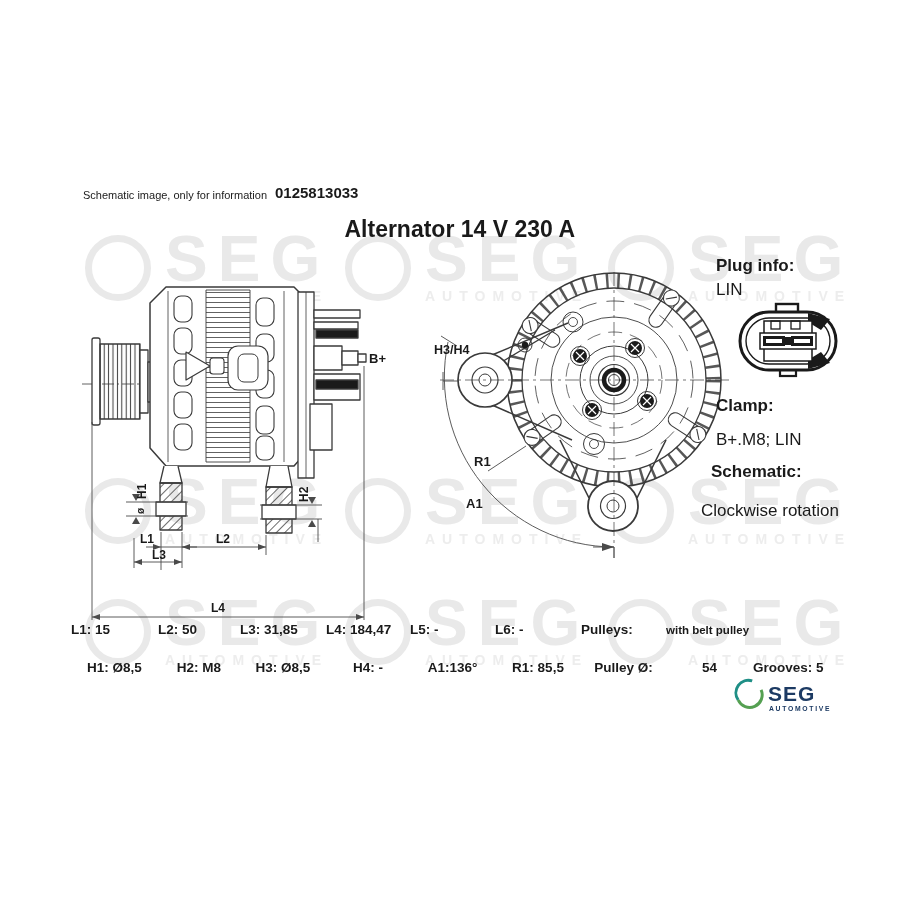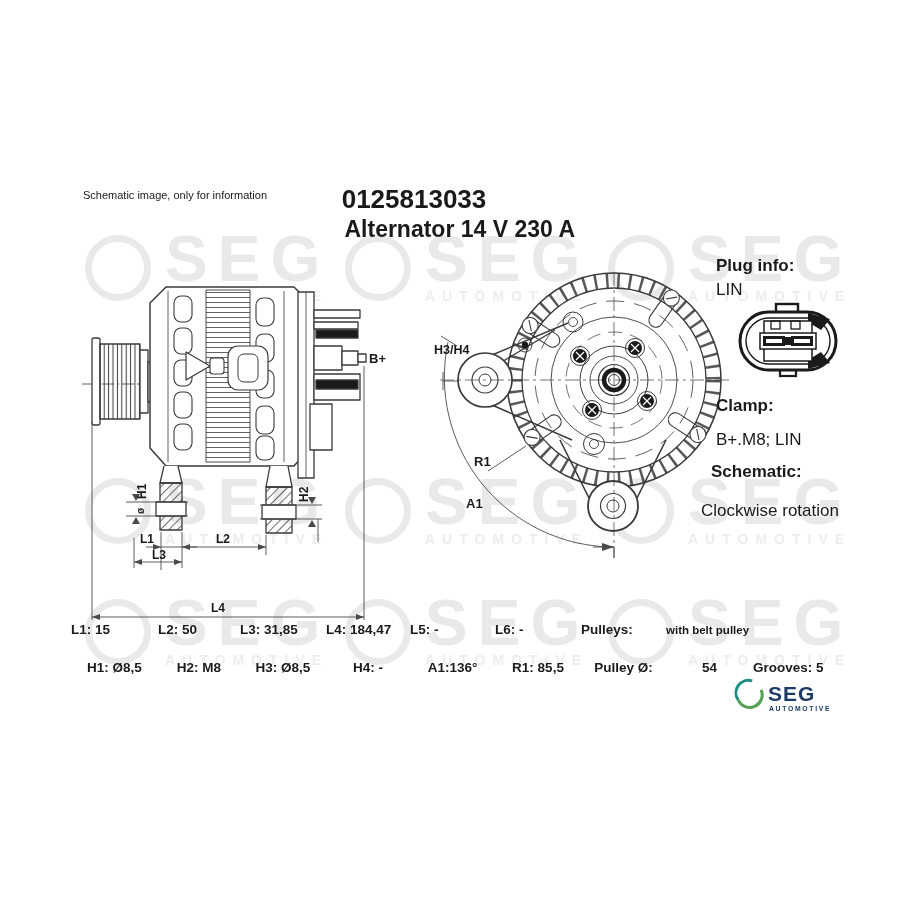--- a/index.html
+++ b/index.html
@@ -9,21 +9,21 @@
   }
   .abs{position:absolute;}
   
   .wm{position:absolute;display:flex;align-items:flex-start;gap:14px;z-index:0;pointer-events:none;}
   .wm-circle{width:52px;height:52px;border:7px solid #e9e9e9;border-radius:50%;margin-top:2px;}
   .wm-text{display:flex;flex-direction:column;}
   .wm-seg{font-size:64px;font-weight:700;letter-spacing:10px;line-height:0.82;color:#e9e9e9;}
   .wm-auto{font-size:14px;font-weight:700;letter-spacing:7px;color:#ededed;margin-top:3px;}
   
   .note{left:83px;top:189px;font-size:11px;z-index:2;text-align:right;}
-  .partno{left:264px;top:184px;width:300px;text-align:center;font-size:26px;font-weight:700;z-index:2;}
+  .partno{left:275px;top:184px;width:300px;font-size:15px;font-weight:700;z-index:2;}
   .title{left:275px;top:216px;width:300px;text-align:right;font-size:23px;font-weight:700;z-index:2;}
   
   .rp{z-index:2;}
   .rp-h{font-size:17px;font-weight:800;}
   .rp-s{font-size:17px;font-weight:400;}
   
   svg{position:absolute;z-index:1;overflow:visible;}
   svg text{font-family:"Liberation Sans", sans-serif;}
   .dimt{font-size:12px;font-weight:600;fill:#1a1a1a;}
   

